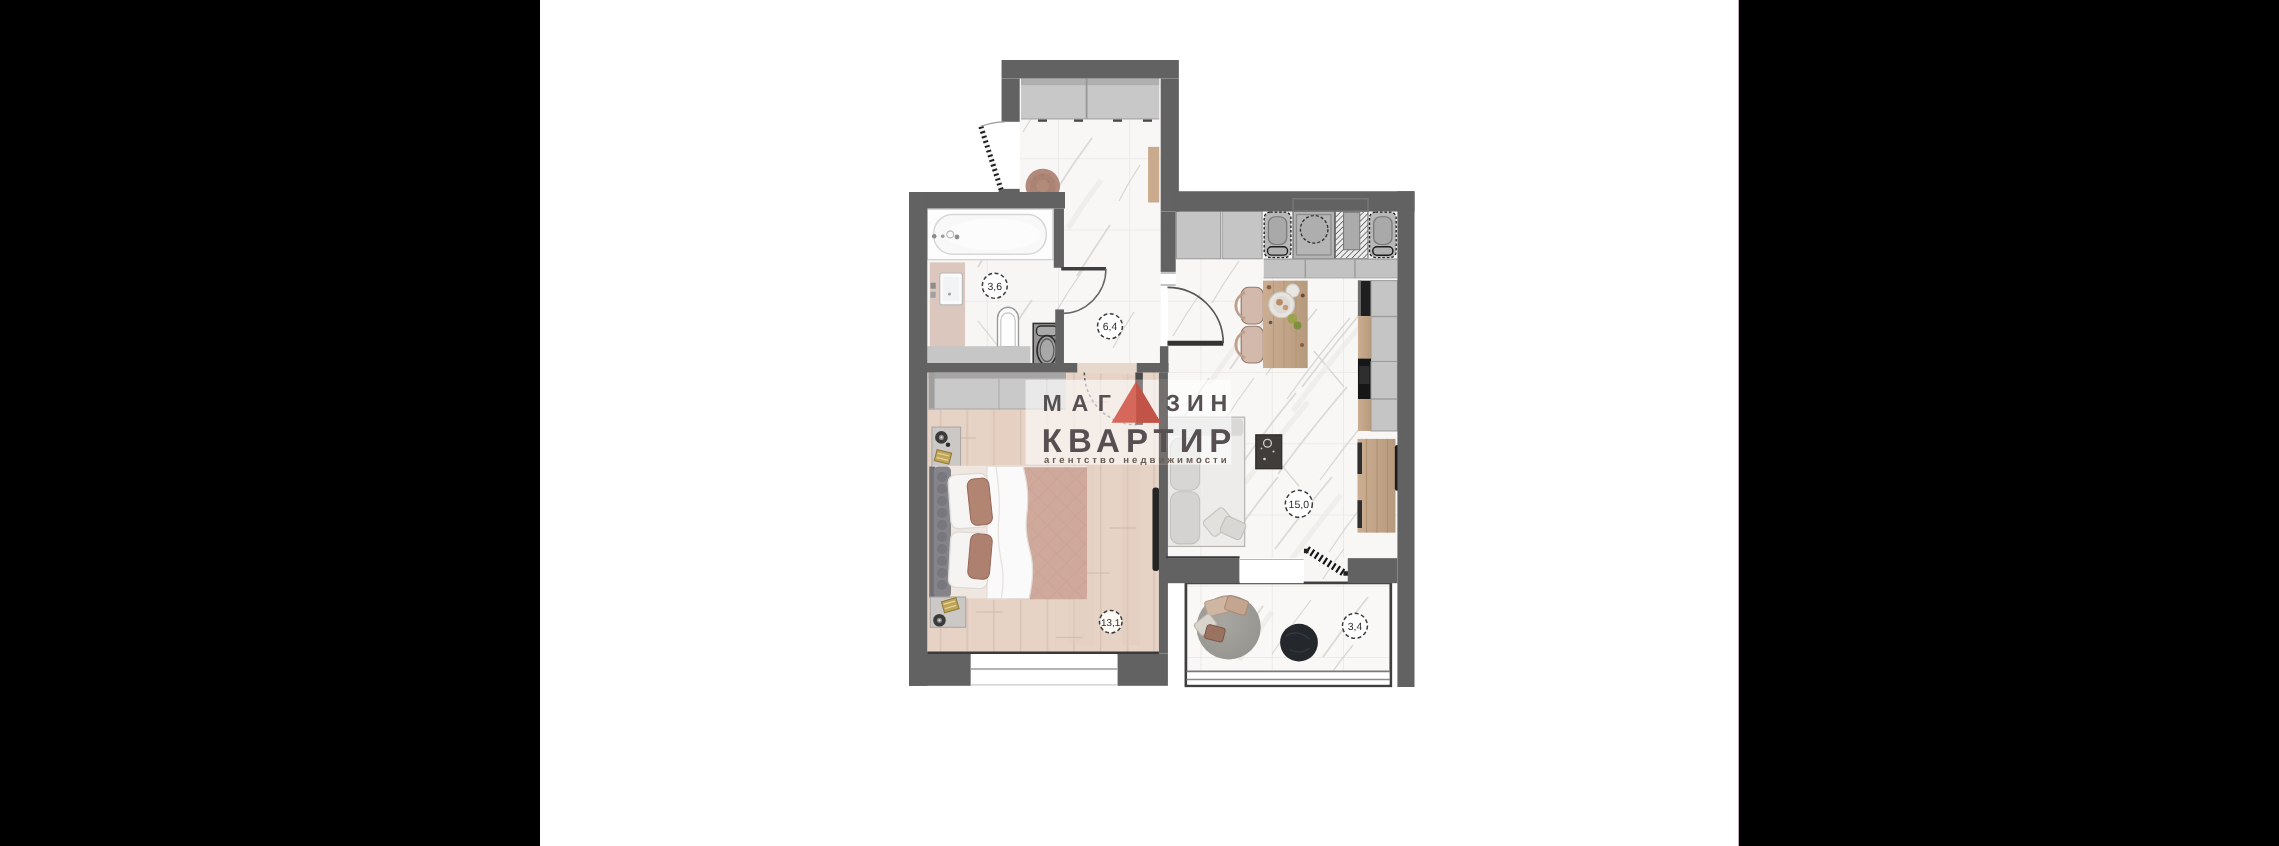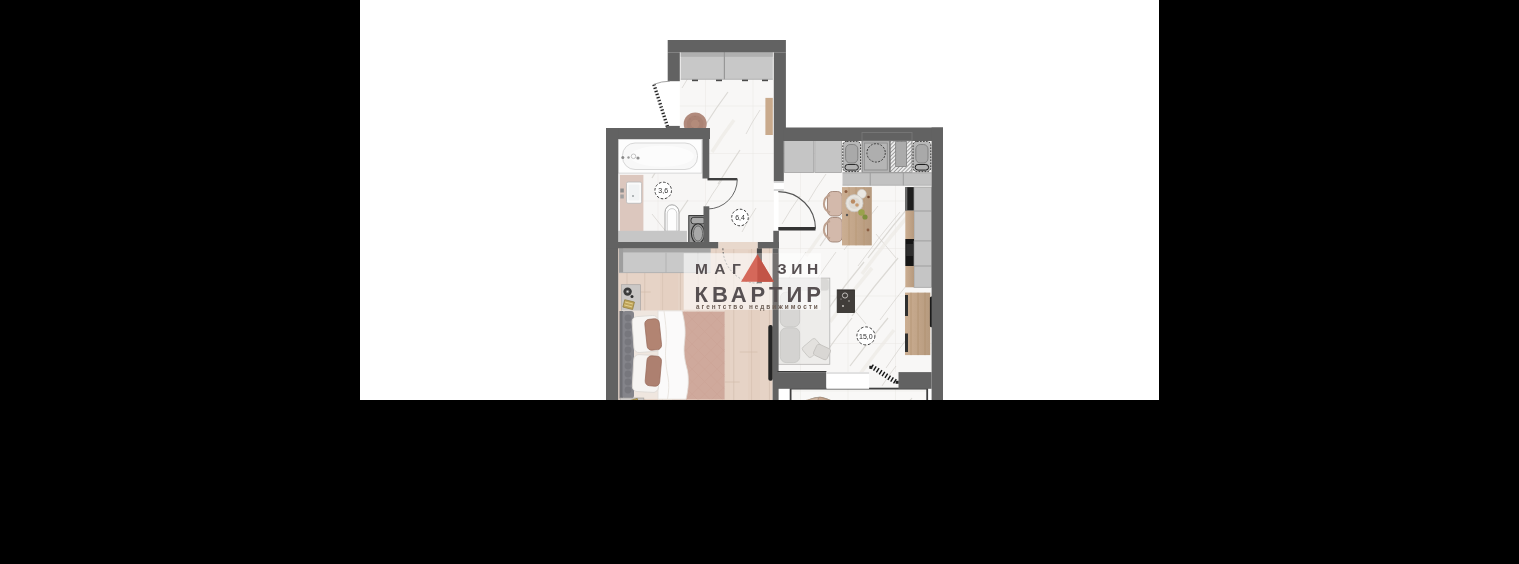--- a/index.html
+++ b/index.html
@@ -1,16 +1,16 @@
 <!DOCTYPE html>
 <html><head>
 <meta charset="utf-8">
 <style>
   html,body{margin:0;padding:0;background:#000;}
-  #page{position:relative;width:1519px;height:400px;background:#f9a8d4;overflow:hidden;
+  #page{position:relative;width:1519px;height:564px;background:#f9a8d4;overflow:hidden;
         font-family:"Liberation Sans", sans-serif;}
   svg{display:block;}
 </style>
 </head>
 <body>
 <div id="page">
 <svg width="1519" height="564" viewBox="0 0 1519 564">
 <defs>
   <pattern id="hatch" width="2.7" height="2.7" patternUnits="userSpaceOnUse" patternTransform="rotate(45)">
     <rect width="2.7" height="2.7" fill="#ececec"></rect>

